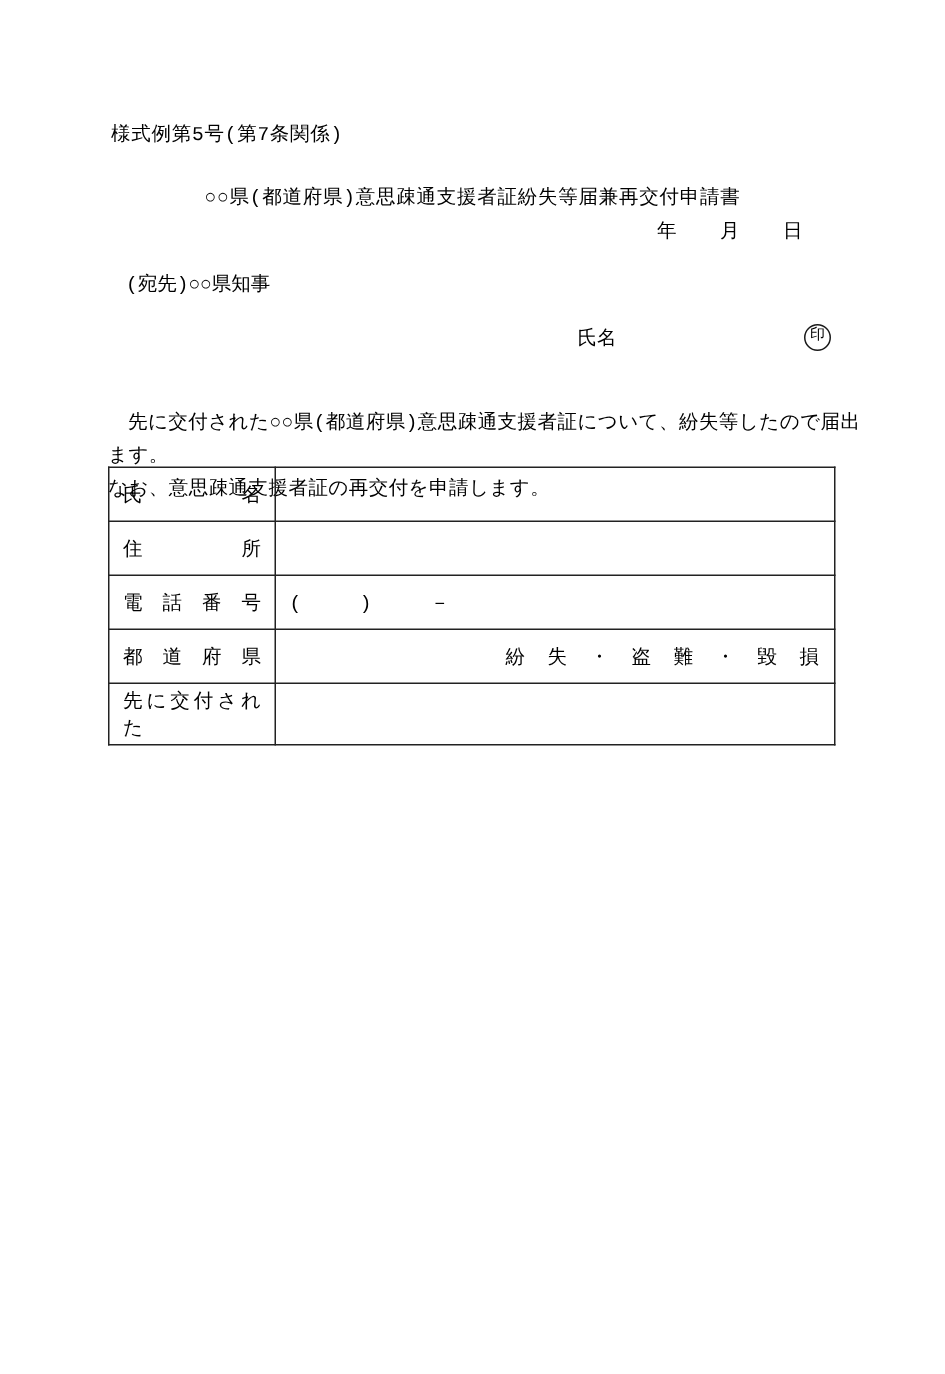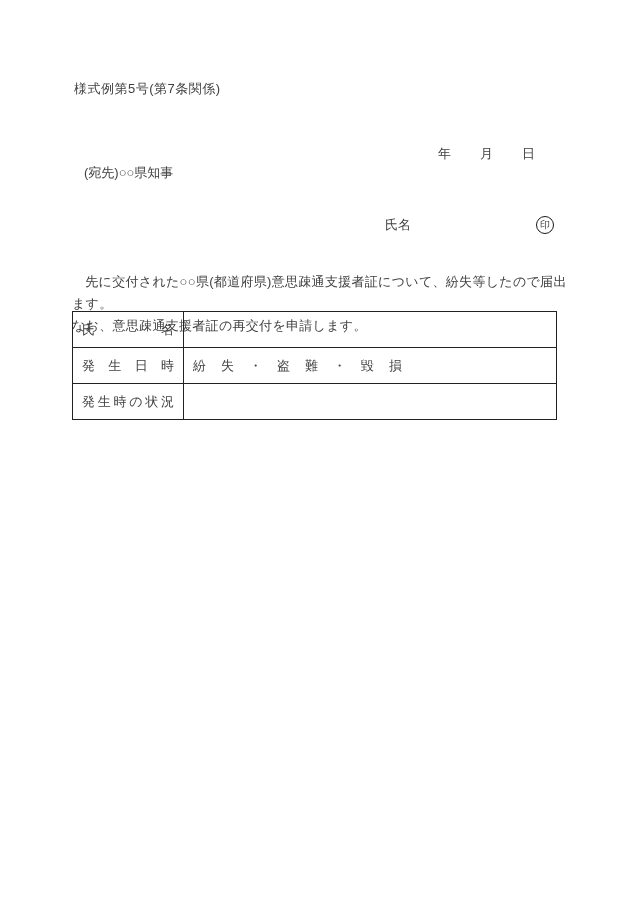--- a/index.html
+++ b/index.html
@@ -3,22 +3,22 @@
 <meta charset="utf-8">
 <style>
   * { margin: 0; padding: 0; box-sizing: border-box; }
   html, body { background: #ffffff; }
   .page {
     position: relative;
     width: 630px;
     height: 916px;
     margin: 0 auto;
     background: #ffffff;
-    font-family: Liberation Sans, sans-serif;
-    color: #404040;
+    font-family: Liberation Mono, monospace;
+    color: #000000;
     font-size: 13px;
   }
   .form-number {
     position: absolute;
     left: 74px;
     top: 80px;
     letter-spacing: 0.5px;
   }
   .doc-title {
     position: absolute;
@@ -30,21 +30,21 @@
   }
   .date-line {
     position: absolute;
     right: 94px;
     top: 145px;
     letter-spacing: 1px;
   }
   .addressee {
     position: absolute;
     left: 84px;
-    top: 164px;
+    top: 180px;
   }
   .name-line {
     position: absolute;
     left: 385px;
     right: 76px;
     top: 216px;
     display: flex;
     justify-content: space-between;
     align-items: center;
   }
@@ -82,30 +82,31 @@
     vertical-align: middle;
     font-size: 13px;
   }
   td.label-cell { width: 111px; }
   td.label-cell .label-inner {
     display: block;
     width: 100%;
     text-align: justify;
     text-align-last: justify;
   }
-  td.value-cell.center { text-align: left; letter-spacing: 1px; }
+  td.value-cell.center { text-align: right; letter-spacing: 1px; }
   td.value-cell.left { text-align: left; }
 </style>
 </head>
 <body>
 
 <div class="page">
 
   <div class="form-number">様式例第5号(第7条関係)</div>
 
+  <div class="doc-title">○○県(都道府県)意思疎通支援者証紛失等届兼再交付申請書</div>
 
   <div class="date-line">年　　月　　日</div>
 
   <div class="addressee">(宛先)○○県知事</div>
 
   <div class="name-line">
     <span>氏名</span>
     <span class="seal">印</span>
   </div>
 
@@ -117,26 +118,38 @@
   <table class="form-table">
     <tbody>
       <tr>
         <td class="label-cell">
           <span class="label-inner">氏名</span>
         </td>
         <td class="value-cell left"></td>
       </tr>
       <tr>
         <td class="label-cell">
-          <span class="label-inner">発生日時</span>
+          <span class="label-inner">住所</span>
+        </td>
+        <td class="value-cell left"></td>
+      </tr>
+      <tr>
+        <td class="label-cell">
+          <span class="label-inner">電話番号</span>
+        </td>
+        <td class="value-cell left">(　　　)　　　－</td>
+      </tr>
+      <tr>
+        <td class="label-cell">
+          <span class="label-inner">都道府県</span>
         </td>
         <td class="value-cell center">紛　失　・　盗　難　・　毀　損</td>
       </tr>
       <tr>
         <td class="label-cell">
-          <span class="label-inner">発生時の状況</span>
+          <span class="label-inner">先に交付された</span>
         </td>
         <td class="value-cell left"></td>
       </tr>
     </tbody>
   </table>
 
 </div>
 
 </body></html>

